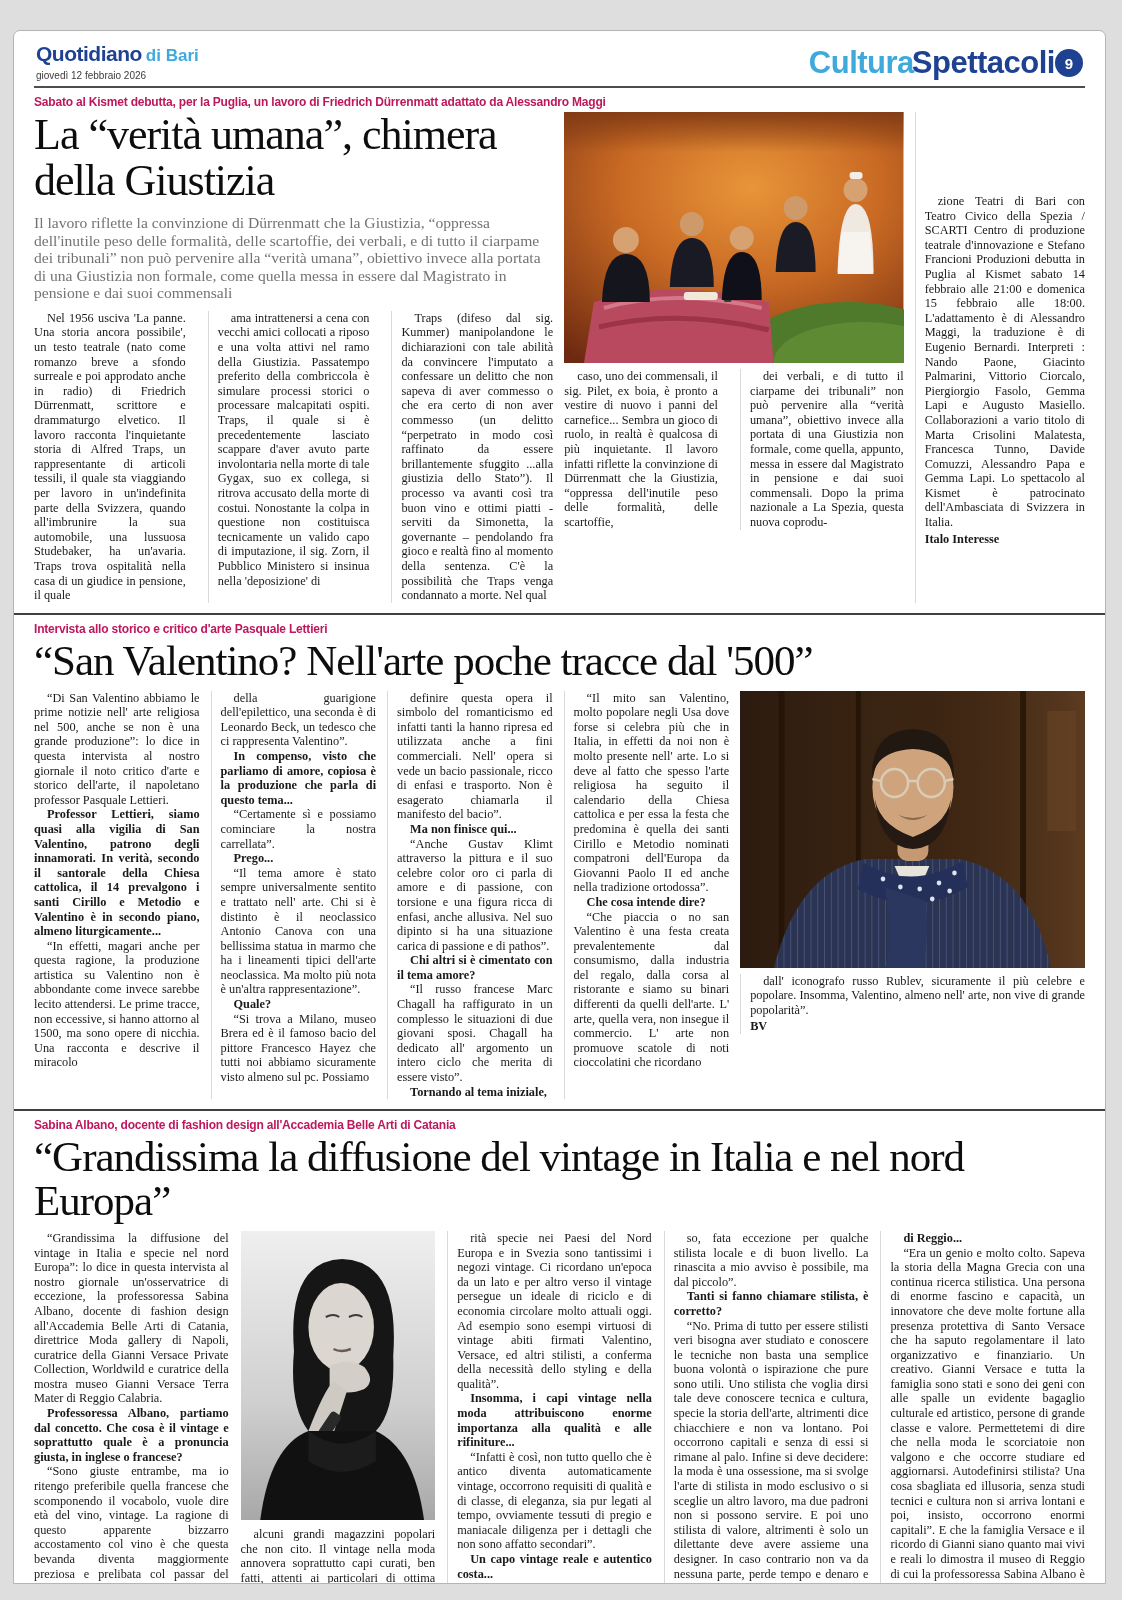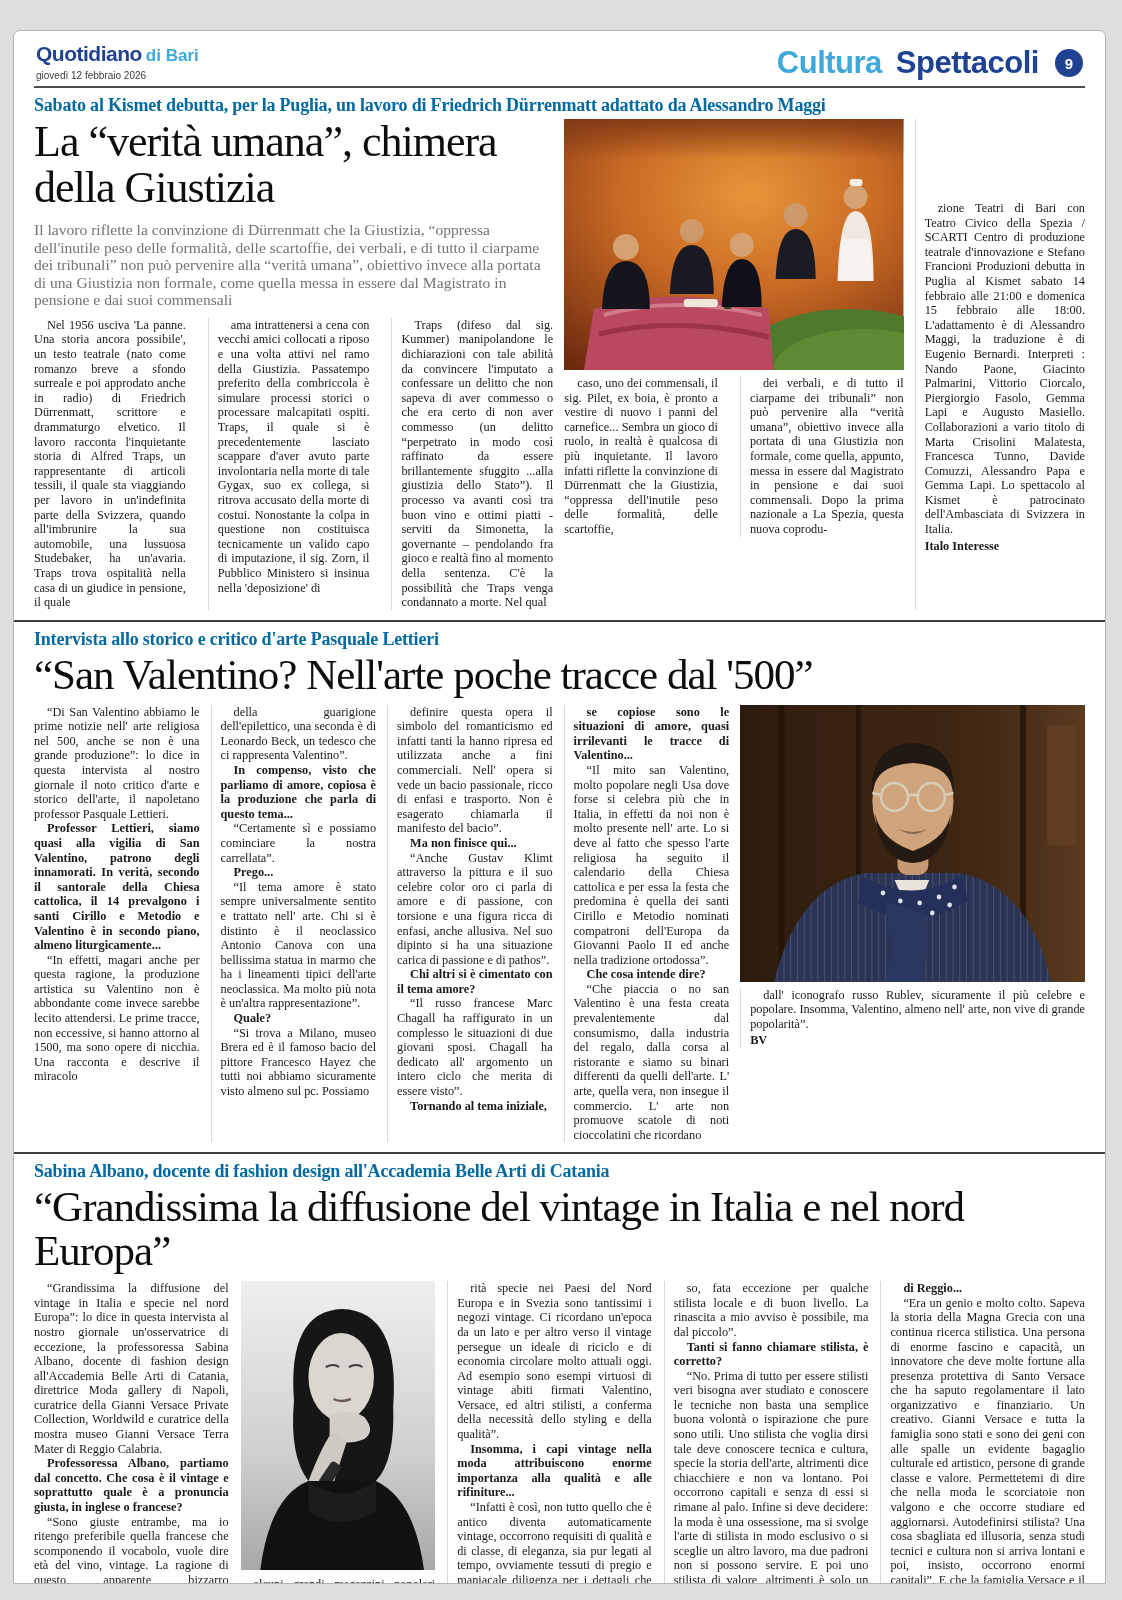--- a/index.html
+++ b/index.html
@@ -5,27 +5,27 @@
   html,body{margin:0;padding:0;background:#c9c9c9;font-family:"Liberation Sans",sans-serif;}
   .page{width:1122px;height:1600px;background:#dedede;position:relative;overflow:hidden;margin:0 auto;}
   .sheet{position:absolute;left:13px;right:16px;top:30px;bottom:16px;background:#ffffff;
          border:1px solid #b5b5b5;border-radius:7px 7px 0 0;padding:10px 20px 0 20px;box-sizing:border-box;overflow:hidden;}
   
   .masthead{display:flex;justify-content:space-between;align-items:flex-end;border-bottom:2px solid #4d4d4d;padding:2px 2px 5px 2px;}
   .logo-line{line-height:1;}
   .logo-main{font-weight:bold;font-size:21px;letter-spacing:-0.5px;}
   .logo-accent{font-weight:bold;font-size:17px;margin-left:4px;}
   .date-line{font-size:10px;color:#3c3c3c;margin-top:6px;}
-  .section-line{display:flex;align-items:center;gap:16px;}
+  .section-line{display:flex;align-items:center;gap:0;}
   .section-light{font-weight:bold;font-size:31px;letter-spacing:-0.5px;}
   .section-dark{font-weight:bold;font-size:31px;letter-spacing:-0.5px;}
   .page-badge{width:28px;height:28px;border-radius:50%;color:#fff;font-weight:bold;font-size:15px;
               display:flex;align-items:center;justify-content:center;}
   
-  .kicker{font-weight:bold;font-size:18px;color:#0369a1;margin:7px 0 3px 0;letter-spacing:-0.2px;font-family:Liberation Serif, serif;}
+  .kicker{font-weight:bold;font-size:12px;color:#be185d;margin:7px 0 3px 0;letter-spacing:-0.2px;}
   .headline{font-family:"Liberation Serif",serif;font-weight:400;color:#0d0d0d;letter-spacing:-1px;}
   .sep{height:2px;background:#3f3f3f;margin:10px -20px 0 -20px;}
   .bodytxt p.p{margin:0;font-family:"Liberation Serif",serif;font-size:12.3px;line-height:14.6px;
                color:#191919;text-align:justify;text-indent:13px;hyphens:auto;-webkit-hyphens:auto;}
   .bodytxt p.q{font-weight:bold;}
   .bodytxt p.by{font-weight:bold;text-indent:0;margin-top:2px;}
   .vr{border-left:1px solid #d9d9d9;padding-left:9px;}
   
   .a1-flex{display:flex;gap:11px;margin-top:2px;}
   .a1-left{flex:0 0 49.4%;box-sizing:border-box;}
@@ -171,21 +171,20 @@
           </div>
         <div class="a2-col vr">
             <p class="p">definire questa opera il simbolo del romanticismo ed infatti tanti la hanno ripresa ed utilizzata anche a fini commerciali. Nell' opera si vede un bacio passionale, ricco di enfasi e trasporto. Non è esagerato chiamarla il manifesto del bacio”.</p>
             <p class="p q">Ma non finisce qui...</p>
             <p class="p">“Anche Gustav Klimt attraverso la pittura e il suo celebre color oro ci parla di amore e di passione, con torsione e una figura ricca di enfasi, anche allusiva. Nel suo dipinto si ha una situazione carica di passione e di pathos”.</p>
             <p class="p q">Chi altri si è cimentato con il tema amore?</p>
             <p class="p">“Il russo francese Marc Chagall ha raffigurato in un complesso le situazioni di due giovani sposi. Chagall ha dedicato all' argomento un intero ciclo che merita di essere visto”.</p>
             <p class="p q">Tornando al tema iniziale,</p>
           </div>
         <div class="a2-col vr">
-            <p class="p q">se copiose sono le situazioni di amore, quasi irrilevanti le tracce di Valentino...</p>
             <p class="p">“Il mito san Valentino, molto popolare negli Usa dove forse si celebra più che in Italia, in effetti da noi non è molto presente nell' arte. Lo si deve al fatto che spesso l'arte religiosa ha seguito il calendario della Chiesa cattolica e per essa la festa che predomina è quella dei santi Cirillo e Metodio nominati compatroni dell'Europa da Giovanni Paolo II ed anche nella tradizione ortodossa”.</p>
             <p class="p q">Che cosa intende dire?</p>
             <p class="p">“Che piaccia o no san Valentino è una festa creata prevalentemente dal consumismo, dalla industria del regalo, dalla corsa al ristorante e siamo su binari differenti da quelli dell'arte. L' arte, quella vera, non insegue il commercio. L' arte non promuove scatole di noti cioccolatini che ricordano</p>
           </div>
         <div class="a2-right">
           <div class="phwrap">
             <svg class="photo2" viewBox="0 0 357 277" preserveAspectRatio="none">
               <defs>
                 <linearGradient id="door" x1="0" y1="0" x2="1" y2="0">
                   <stop offset="0%" stop-color="#2b1a0f"></stop>

